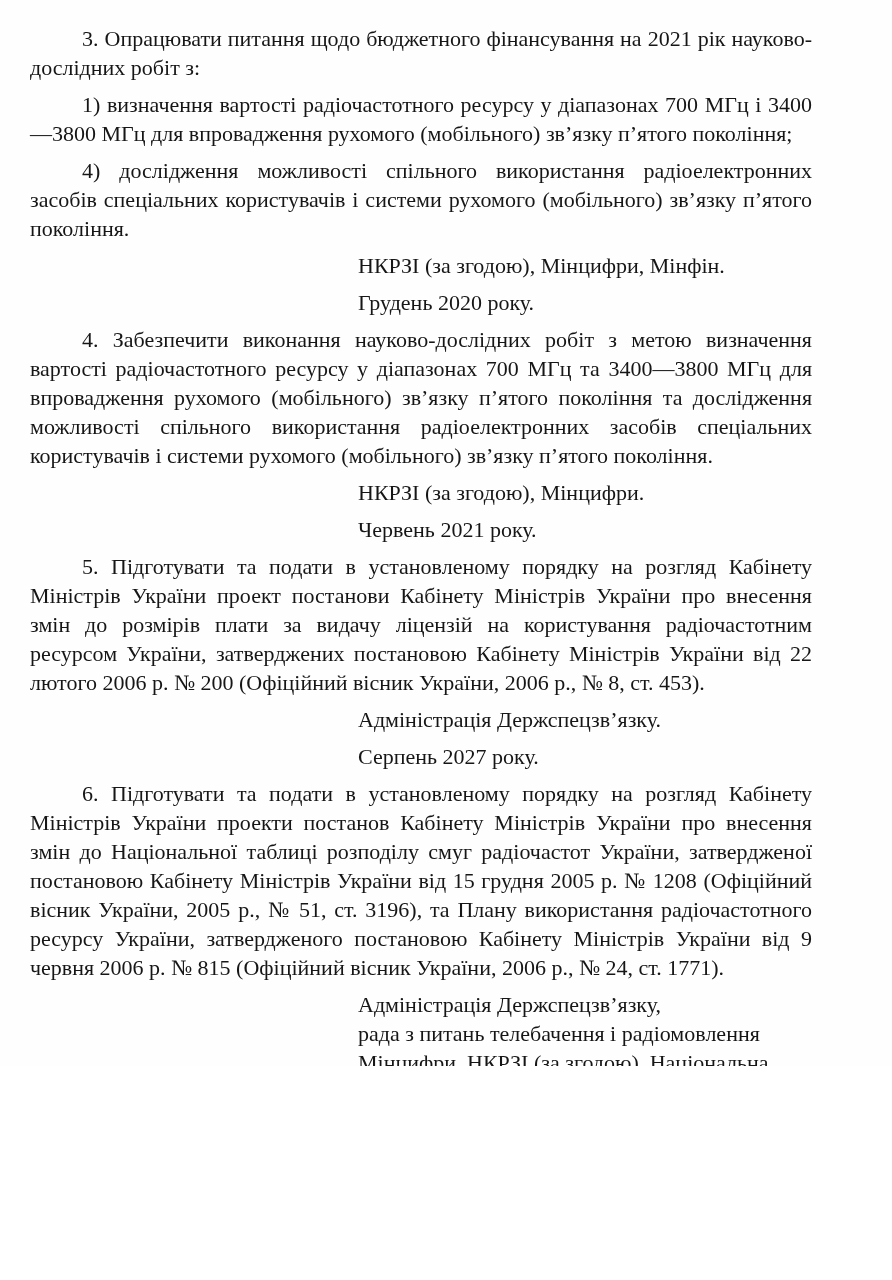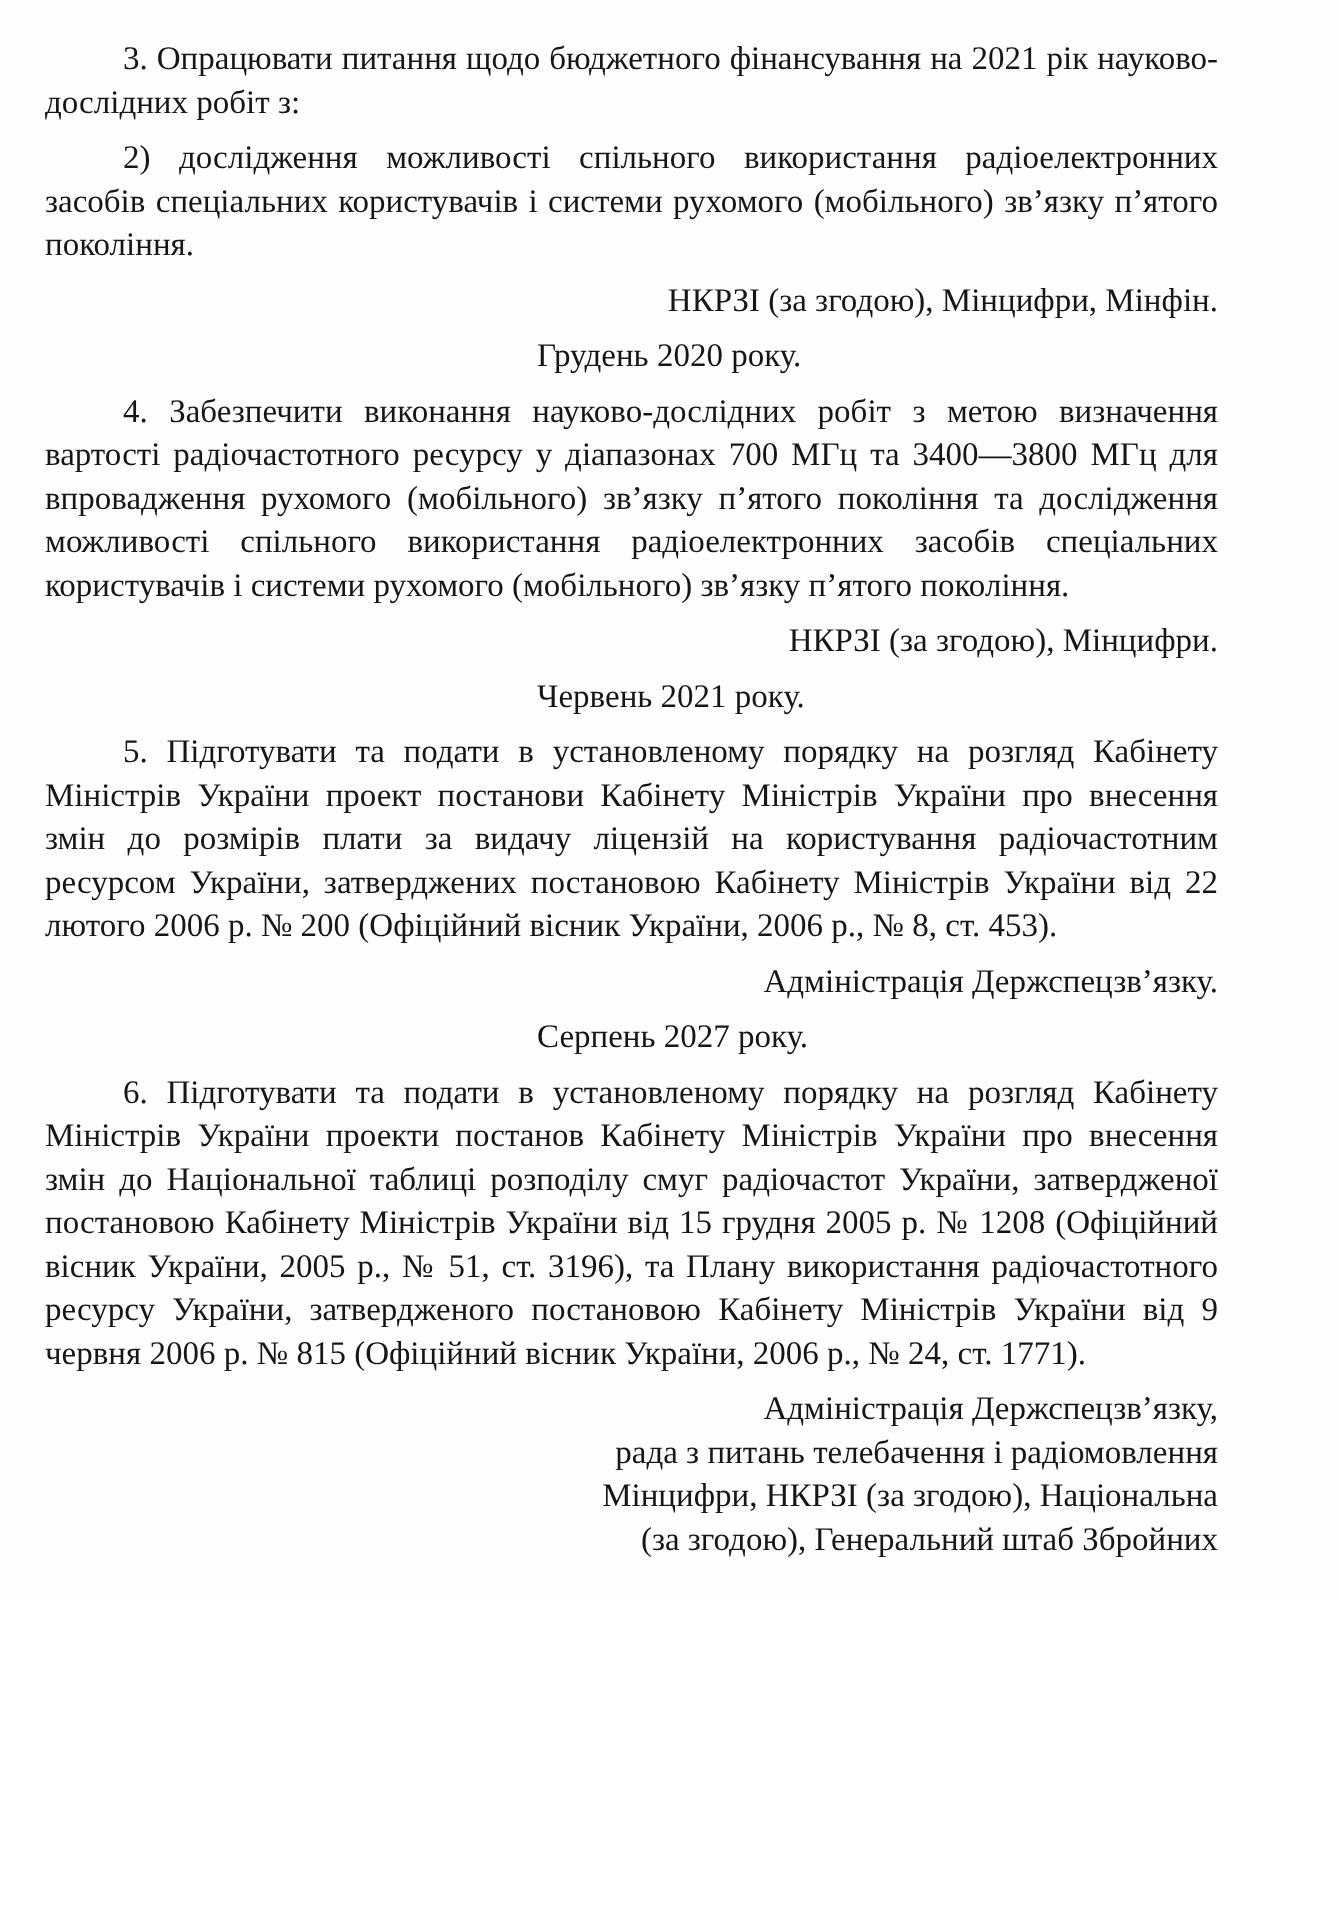--- a/index.html
+++ b/index.html
@@ -28,37 +28,37 @@
     margin: 0 0 8px 0;
     text-align: justify;
     text-indent: 52px;
     text-justify: inter-word;
   }
   .resp-block {
     margin: 0 0 8px 328px;
   }
   .resp-line {
     white-space: nowrap;
-    text-align: right;
   }
   .deadline {
     margin: 0 0 8px 328px;
     white-space: nowrap;
   }
 </style>
 </head>
 <body>
 
 <div class="page">
   <div class="doc-body">
 
     <p class="para">3. Опрацювати питання щодо бюджетного фінансування на 2021 рік науково-дослідних робіт з:</p>
 
+    <p class="para">1) визначення вартості радіочастотного ресурсу у діапазонах 700 МГц і 3400—3800 МГц для впровадження рухомого (мобільного) зв’язку п’ятого покоління;</p>
 
-    <p class="para">2) дослідження можливості спільного використання радіоелектронних засобів спеціальних користувачів і системи рухомого (мобільного) зв’язку п’ятого покоління.</p>
+    <p class="para">4) дослідження можливості спільного використання радіоелектронних засобів спеціальних користувачів і системи рухомого (мобільного) зв’язку п’ятого покоління.</p>
 
     <div class="resp-block">
       <div class="resp-line">НКРЗІ (за згодою), Мінцифри, Мінфін.</div>
     </div>
 
     <div class="deadline">Грудень 2020 року.</div>
 
     <p class="para">4. Забезпечити виконання науково-дослідних робіт з метою визначення вартості радіочастотного ресурсу у діапазонах 700 МГц та 3400—3800 МГц для впровадження рухомого (мобільного) зв’язку п’ятого покоління та дослідження можливості спільного використання радіоелектронних засобів спеціальних користувачів і системи рухомого (мобільного) зв’язку п’ятого покоління.</p>
 
     <div class="resp-block">

